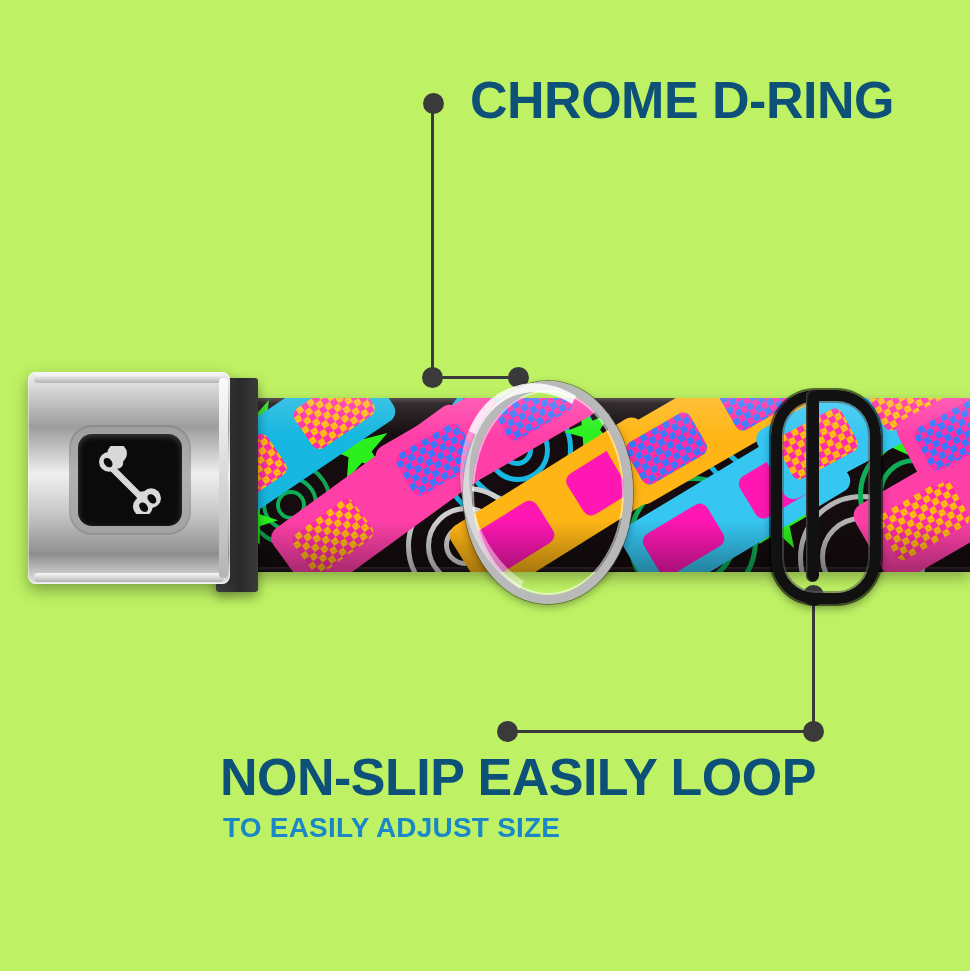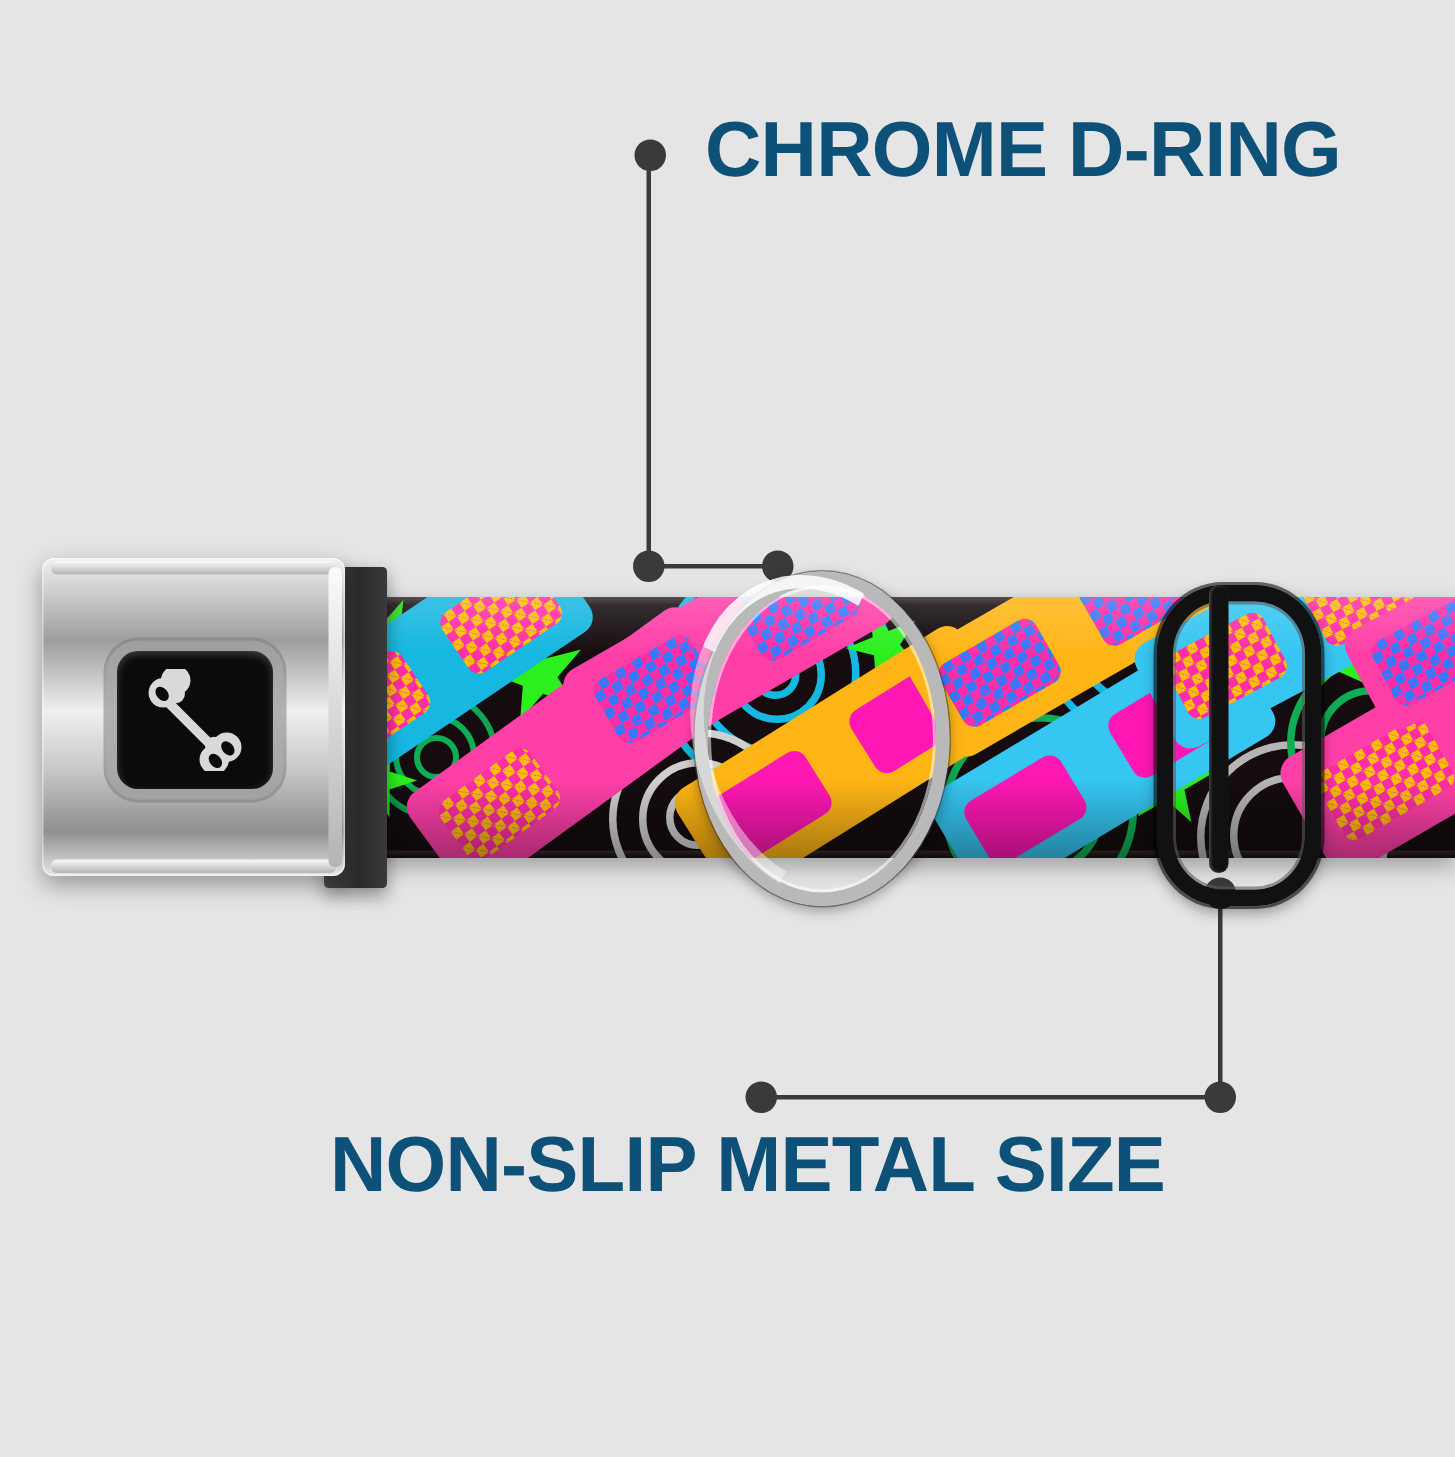--- a/index.html
+++ b/index.html
@@ -1,18 +1,18 @@
 <!DOCTYPE html>
 <html><head>
 <meta charset="utf-8">
 <style>
   html,body{margin:0;padding:0;background:#fff;}
   body{width:970px;height:971px;position:relative;overflow:hidden;
        font-family:"Liberation Sans",sans-serif;-webkit-font-smoothing:antialiased;}
-  .stage{position:absolute;inset:0;background:#e5e5e5;}
+  .stage{position:absolute;inset:0;background:#bef264;}
 
   
   .callout-title{position:absolute;font-weight:bold;letter-spacing:-0.5px;
       white-space:nowrap;line-height:1;}
   .callout-sub{position:absolute;font-weight:bold;letter-spacing:0.2px;
       white-space:nowrap;line-height:1;}
 
   #dring-title{left:470px;top:74px;font-size:52px;}
   #dring-sub{left:500px;top:136px;font-size:28px;}
   #loop-title{left:220px;top:751px;font-size:52px;}
@@ -111,21 +111,22 @@
 <div class="stage">
 
   <div class="callout-title" id="dring-title" style="color:#0d5078">CHROME D-RING</div>
 
   <div class="lead-line" style="left:431px;top:103px;width:3px;height:276px;"></div>
   <div class="lead-line" style="left:433px;top:376px;width:88px;height:3px;"></div>
   <div class="lead-dot" style="left:423px;top:93px;width:21px;height:21px;"></div>
   <div class="lead-dot" style="left:422px;top:367px;width:21px;height:21px;"></div>
   <div class="lead-dot" style="left:508px;top:367px;width:21px;height:21px;"></div>
 
-  <div class="callout-title" id="loop-title" style="color:#0d5078">NON-SLIP METAL SIZE</div>
+  <div class="callout-title" id="loop-title" style="color:#0d5078">NON-SLIP EASILY LOOP</div>
+  <div class="callout-sub" id="loop-sub" style="color:#1b87c9">TO EASILY ADJUST SIZE</div>
 
   <div class="lead-line" style="left:812px;top:594px;width:3px;height:138px;"></div>
   <div class="lead-line" style="left:508px;top:730px;width:306px;height:3px;"></div>
   <div class="lead-dot" style="left:803px;top:585px;width:21px;height:21px;"></div>
   <div class="lead-dot" style="left:803px;top:721px;width:21px;height:21px;"></div>
   <div class="lead-dot" style="left:497px;top:721px;width:21px;height:21px;"></div>
 
   <div class="strap">
     <div class="strap-edge-top"></div>
     <div class="strap-edge-bot"></div>

